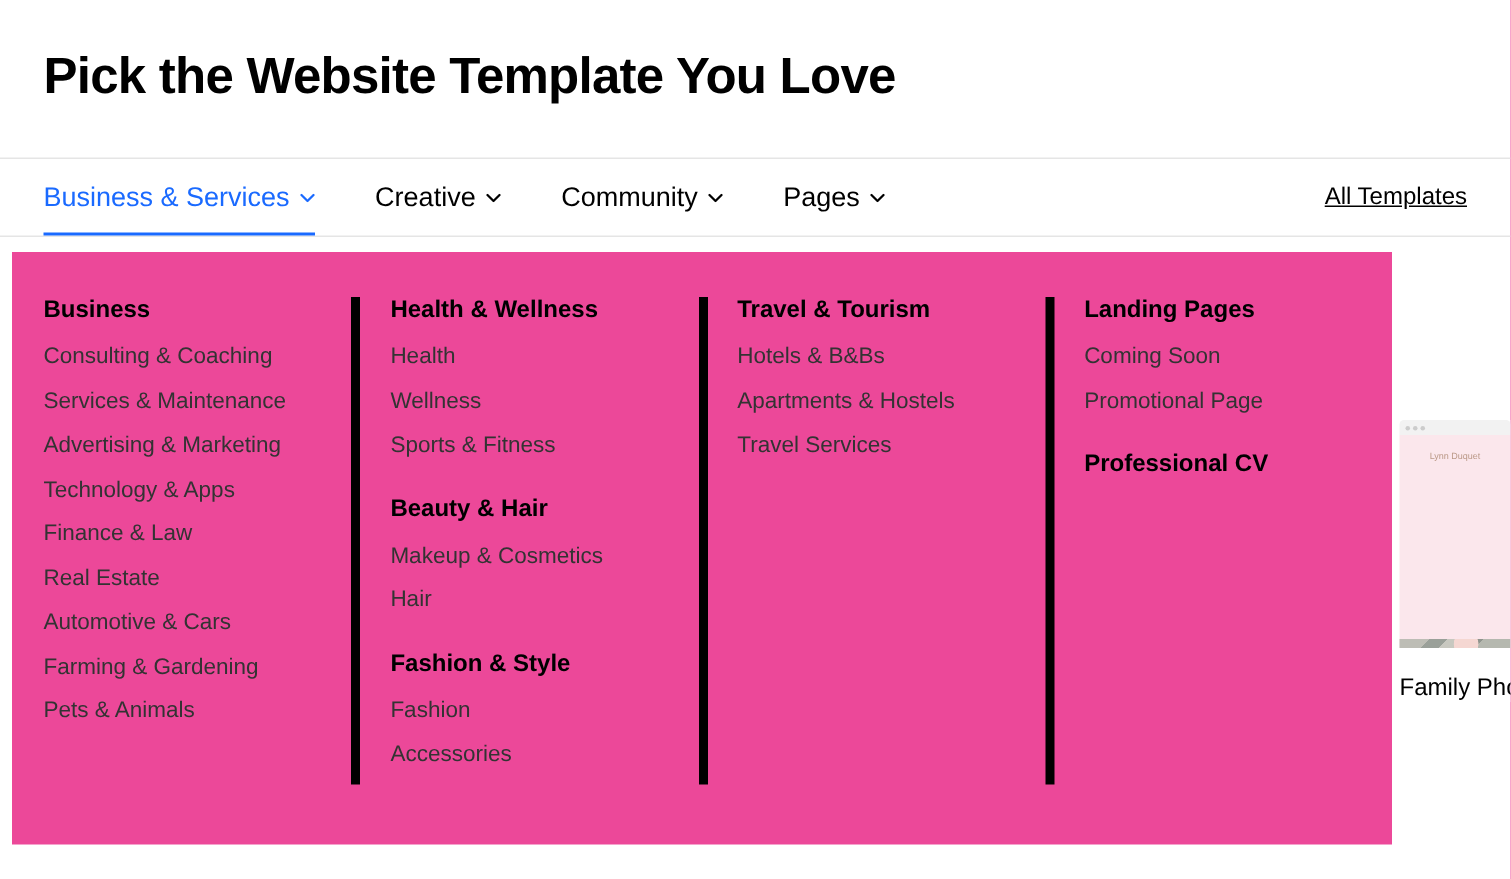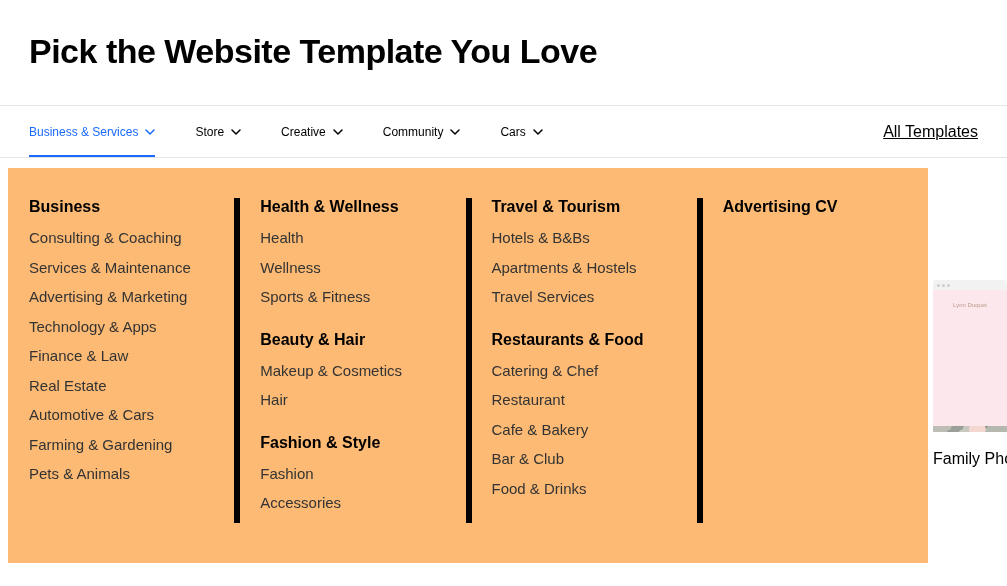--- a/index.html
+++ b/index.html
@@ -23,37 +23,37 @@
     border-bottom: 1px solid #e5e5e5;
     display: flex;
     align-items: center;
     padding: 0 29px;
     height: 53px;
     position: relative;
   }
   .nav-left { display: flex; gap: 40px; align-items: center; height: 100%; }
   .nav-item {
     display: flex; align-items: center; gap: 7px;
-    font-size: 12px; color: #000; cursor: pointer;
+    font-size: 18px; color: #000; cursor: pointer;
     height: 100%;
     border-bottom: 2px solid transparent;
     padding-top: 2px;
   }
   .nav-item.active {
     color: #1a6aff;
     border-bottom: 2px solid #1a6aff;
   }
   .nav-item .chev { width: 10px; height: 10px; display: inline-flex; align-items: center; justify-content: center; }
   .nav-item .chev svg { stroke: currentColor; }
   .nav-right { margin-left: auto; font-size: 16px; cursor: pointer; text-decoration: underline; }
   .mega {
     position: absolute;
     left: 8px; top: 168px;
     width: 920px;
-    background: #fdba74;
+    background: #ec4899;
     padding: 30px 0 40px 21px;
     display: flex;
   }
   .col {
     padding: 0 20px;
     border-left: 6px solid #000000;
     flex: 1;
   }
   .col:first-child { border-left: none; padding-left: 0; }
   .group { margin-bottom: 24px; }
@@ -103,45 +103,37 @@
   <div class="nav-left">
     <div class="nav-item active">
       <span>Business &amp; Services</span>
       <span class="chev">
           <svg width="10" height="6" viewBox="0 0 10 6" fill="none">
             <path d="M1 1l4 4 4-4" stroke-width="1.5" stroke-linecap="round" stroke-linejoin="round"></path>
           </svg>
         </span>
     </div>
     <div class="nav-item">
-      <span>Store</span>
-      <span class="chev">
-          <svg width="10" height="6" viewBox="0 0 10 6" fill="none">
-            <path d="M1 1l4 4 4-4" stroke-width="1.5" stroke-linecap="round" stroke-linejoin="round"></path>
-          </svg>
-        </span>
-    </div>
-    <div class="nav-item">
       <span>Creative</span>
       <span class="chev">
           <svg width="10" height="6" viewBox="0 0 10 6" fill="none">
             <path d="M1 1l4 4 4-4" stroke-width="1.5" stroke-linecap="round" stroke-linejoin="round"></path>
           </svg>
         </span>
     </div>
     <div class="nav-item">
       <span>Community</span>
       <span class="chev">
           <svg width="10" height="6" viewBox="0 0 10 6" fill="none">
             <path d="M1 1l4 4 4-4" stroke-width="1.5" stroke-linecap="round" stroke-linejoin="round"></path>
           </svg>
         </span>
     </div>
     <div class="nav-item">
-      <span>Cars</span>
+      <span>Pages</span>
       <span class="chev">
           <svg width="10" height="6" viewBox="0 0 10 6" fill="none">
             <path d="M1 1l4 4 4-4" stroke-width="1.5" stroke-linecap="round" stroke-linejoin="round"></path>
           </svg>
         </span>
     </div>
   </div>
   <div class="nav-right">All Templates</div>
 </nav>
 
@@ -191,35 +183,32 @@
 
   <div class="col">
     <div class="group">
       <div class="group-head">Travel &amp; Tourism</div>
       <ul>
         <li>Hotels &amp; B&amp;Bs</li>
         <li>Apartments &amp; Hostels</li>
         <li>Travel Services</li>
       </ul>
     </div>
-    <div class="group">
-      <div class="group-head">Restaurants &amp; Food</div>
-      <ul>
-        <li>Catering &amp; Chef</li>
-        <li>Restaurant</li>
-        <li>Cafe &amp; Bakery</li>
-        <li>Bar &amp; Club</li>
-        <li>Food &amp; Drinks</li>
-      </ul>
-    </div>
-  </div>
-
-  <div class="col">
-    <div class="group">
-      <div class="group-head">Advertising CV</div>
+  </div>
+
+  <div class="col">
+    <div class="group">
+      <div class="group-head">Landing Pages</div>
+      <ul>
+        <li>Coming Soon</li>
+        <li>Promotional Page</li>
+      </ul>
+    </div>
+    <div class="group">
+      <div class="group-head">Professional CV</div>
     </div>
   </div>
 
 </div>
 
 <div class="template-peek">
   <div class="tpl-browser">
     <span class="tpl-dot"></span>
     <span class="tpl-dot"></span>
     <span class="tpl-dot"></span>

